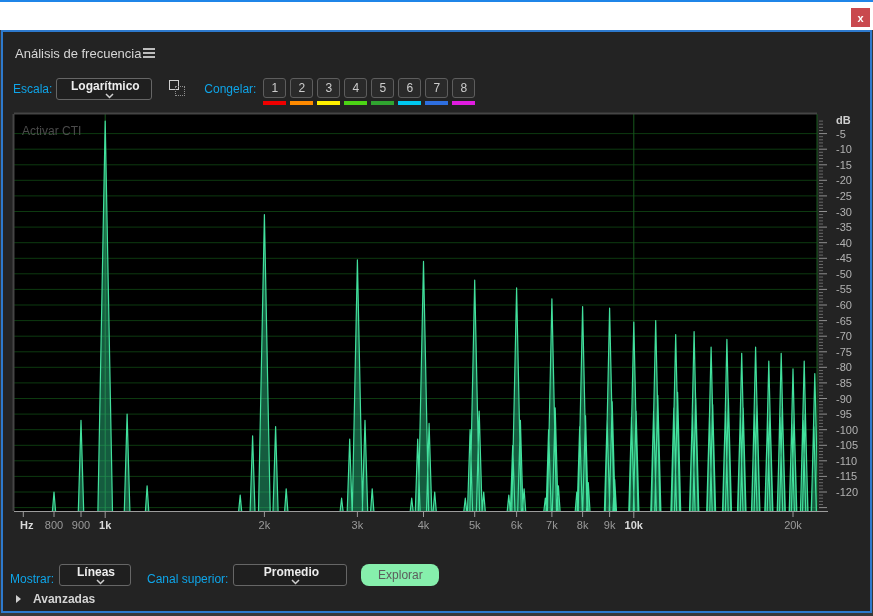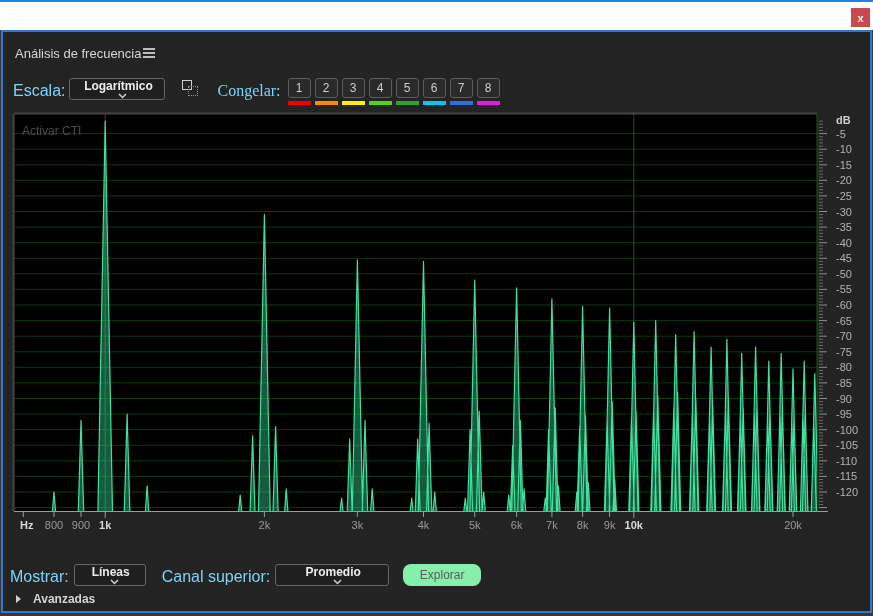--- a/index.html
+++ b/index.html
@@ -12,21 +12,21 @@
     font-size:11px;font-weight:bold;display:flex;align-items:center;justify-content:center;cursor:pointer;}
 
   
   .panel{position:absolute;left:1px;right:1px;top:30px;height:583px;border:2px solid #2d79cc;background:#232323;box-sizing:border-box;}
 
   .tab-row{position:absolute;left:15px;top:44px;height:18px;display:flex;align-items:center;}
   .tab-title{color:#d6d6d6;font-size:13px;}
   .panel-menu{display:flex;flex-direction:column;gap:2.5px;cursor:pointer;padding:2px;}
   .panel-menu span{display:block;width:12px;height:1.5px;background:#bdbdbd;}
 
-  .ctl-label{color:#7dd3fc;font-size:16px;}
+  .ctl-label{color:#0ea5e9;font-size:12px;}
   .controls-row{position:absolute;left:13px;top:78px;display:flex;align-items:flex-start;}
   .dropdown{height:22px;background:#1f1f1f;border:1px solid #666666;border-radius:3px;display:flex;align-items:center;
     justify-content:space-between;padding:0 7px 0 9px;box-sizing:border-box;cursor:pointer;flex-direction:column;}
   .dropdown .dd-value{color:#ececec;font-size:12px;font-weight:bold;white-space:nowrap;}
   .dd-chevron{margin-left:8px;flex:none;}
 
   .overlap-squares{position:relative;width:18px;height:18px;margin:2px 0 0 17px;cursor:pointer;}
   .overlap-squares .sq1{position:absolute;left:0;top:0;width:10px;height:10px;border:1.5px solid #cfcfcf;box-sizing:border-box;}
   .overlap-squares .sq2{position:absolute;left:6px;top:6px;width:10px;height:10px;border:1.5px dotted #8d8d8d;box-sizing:border-box;}
 
@@ -80,21 +80,21 @@
     <div class="dropdown" style="width:96px;margin-left:4px;">
       <span class="dd-value">Logarítmico</span>
       <svg class="dd-chevron" width="9" height="6" viewBox="0 0 9 6">
         <polyline points="1,1 4.5,4.5 8,1" fill="none" stroke="#cfcfcf" stroke-width="1.5"></polyline>
       </svg>
     </div>
     <div class="overlap-squares">
       <span class="sq1"></span>
         <span class="sq2"></span>
     </div>
-    <span class="ctl-label" style="margin:4px 0 0 17px;font-family:Liberation Serif, serif;">Congelar:</span>
+    <span class="ctl-label" style="margin:4px 0 0 17px;">Congelar:</span>
     <div class="freeze-group" id="freeze-group">
         <div class="freeze-wrap">
           <button class="freeze-btn">1</button>
           <div class="freeze-color" style="background: rgb(240, 0, 0);"></div>
         </div>
         <div class="freeze-wrap">
           <button class="freeze-btn">2</button>
           <div class="freeze-color" style="background: rgb(255, 138, 0);"></div>
         </div>
         <div class="freeze-wrap">

